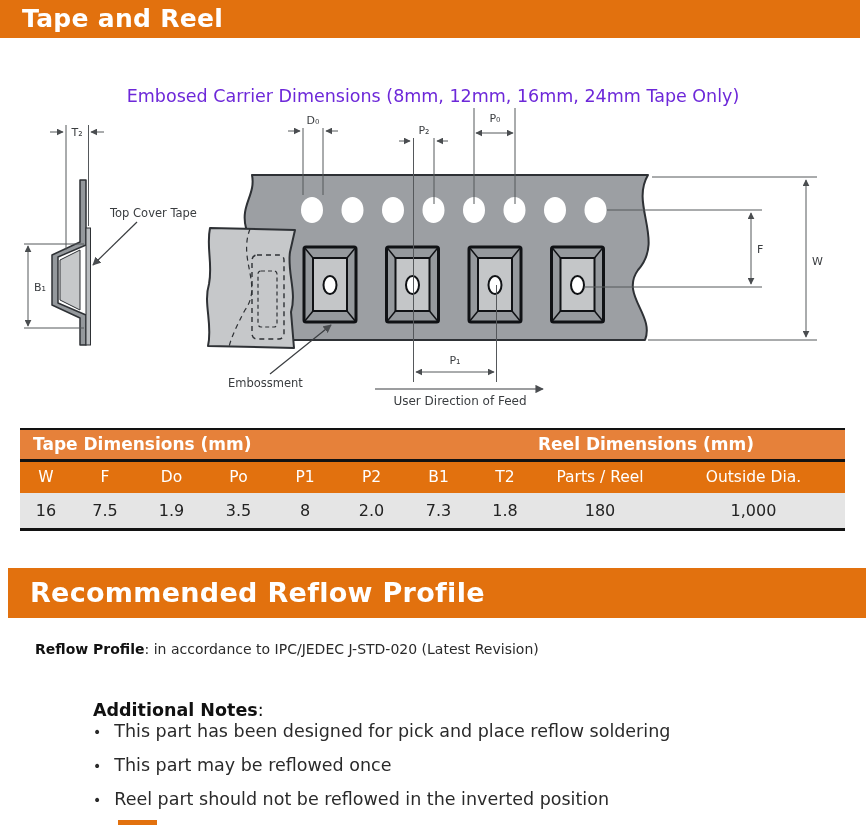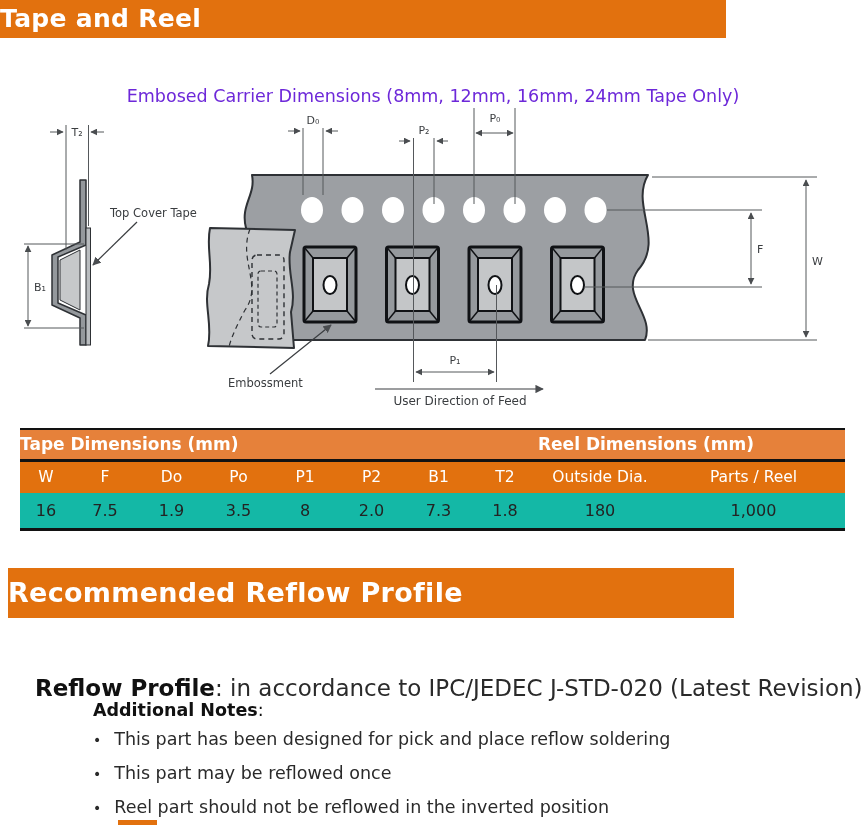--- a/index.html
+++ b/index.html
@@ -1,44 +1,44 @@
 <!DOCTYPE html>
 <html><head>
 <meta charset="utf-8">
 <style>
   html,body{margin:0;padding:0;background:#fff;}
   .sheet{
     position:relative;width:866px;height:825px;background:#fff;overflow:hidden;
     font-family:"DejaVu Sans","Liberation Sans",sans-serif;color:#232323;
   }
-  .band{position:absolute;left:0;width:726px;background:#E2710E;color:#fff;
-    font-weight:bold;box-sizing:border-box;padding-left:0;}
+  .band{position:absolute;left:0;width:860px;background:#E2710E;color:#fff;
+    font-weight:bold;box-sizing:border-box;padding-left:22px;}
   .band-tape{top:0;height:38px;font-size:25px;line-height:37px;letter-spacing:.3px;}
   .band-reflow{top:568px;height:50px;font-size:27px;line-height:50px;letter-spacing:.3px;margin-left:8px;}
   .caption{position:absolute;top:86px;left:0;width:866px;text-align:center;
     font-size:17.5px;color:#6d28d9;}
   .diagram{position:absolute;top:100px;left:0;}
 
   
   .dtable{position:absolute;left:20px;top:428px;width:825px;border-top:2px solid #121212;}
   .t-group{display:grid;grid-template-columns:518px 307px;background:#E6813A;
     border-bottom:3px solid #121212;height:29px;}
   .t-group .gc{color:#fff;font-weight:bold;font-size:17px;line-height:29px;}
-  .t-group .gc.left{}
+  .t-group .gc.left{padding-left:13px;}
   .t-group .gc.right{text-align:left;}
   .t-cols,.t-vals{display:grid;grid-template-columns:52px 66px 67px 67px 66px 67px 67px 66px 124px 183px;}
   .t-cols{background:#E2710E;height:31px;}
   .t-cols .hc{color:#fff;font-size:15.5px;line-height:31px;text-align:center;}
-  .t-vals{background:#14b8a6;height:35px;border-bottom:3px solid #121212;}
+  .t-vals{background:#e5e5e5;height:35px;border-bottom:3px solid #121212;}
   .t-vals .vc{color:#232323;font-size:16px;line-height:35px;text-align:center;}
 
-  .reflow-line{position:absolute;left:35px;top:641px;font-size:23px;color:#2a2a2a;margin-top:34px;}
+  .reflow-line{position:absolute;left:35px;top:641px;font-size:14px;color:#2a2a2a;}
   .reflow-line b{color:#111;}
   .notes{position:absolute;left:93px;top:700px;}
-  .notes-title{font-size:17.5px;color:#111;margin-bottom:9px;}
+  .notes-title{font-size:17.5px;color:#111;margin-bottom:1px;}
   .note-li{display:flex;gap:13px;font-size:17.5px;color:#2a2a2a;margin-bottom:12px;line-height:21px;}
   .note-li .blt{font-size:14px;line-height:22px;}
   .cutoff-bar{position:absolute;left:118px;top:820px;width:39px;height:5px;background:#E2710E;}
   svg text{fill:#3a3d40;}
 </style>
 </head>
 <body>
 
 <div class="sheet">
 
@@ -200,22 +200,22 @@
     </div>
     <div class="t-cols">
       <div class="hc">W</div>
       <div class="hc">F</div>
       <div class="hc">Do</div>
       <div class="hc">Po</div>
       <div class="hc">P1</div>
       <div class="hc">P2</div>
       <div class="hc">B1</div>
       <div class="hc">T2</div>
+      <div class="hc">Parts / Reel</div>
       <div class="hc">Outside Dia.</div>
-      <div class="hc">Parts / Reel</div>
     </div>
     <div class="t-vals">
       <div class="vc">16</div>
       <div class="vc">7.5</div>
       <div class="vc">1.9</div>
       <div class="vc">3.5</div>
       <div class="vc">8</div>
       <div class="vc">2.0</div>
       <div class="vc">7.3</div>
       <div class="vc">1.8</div>

